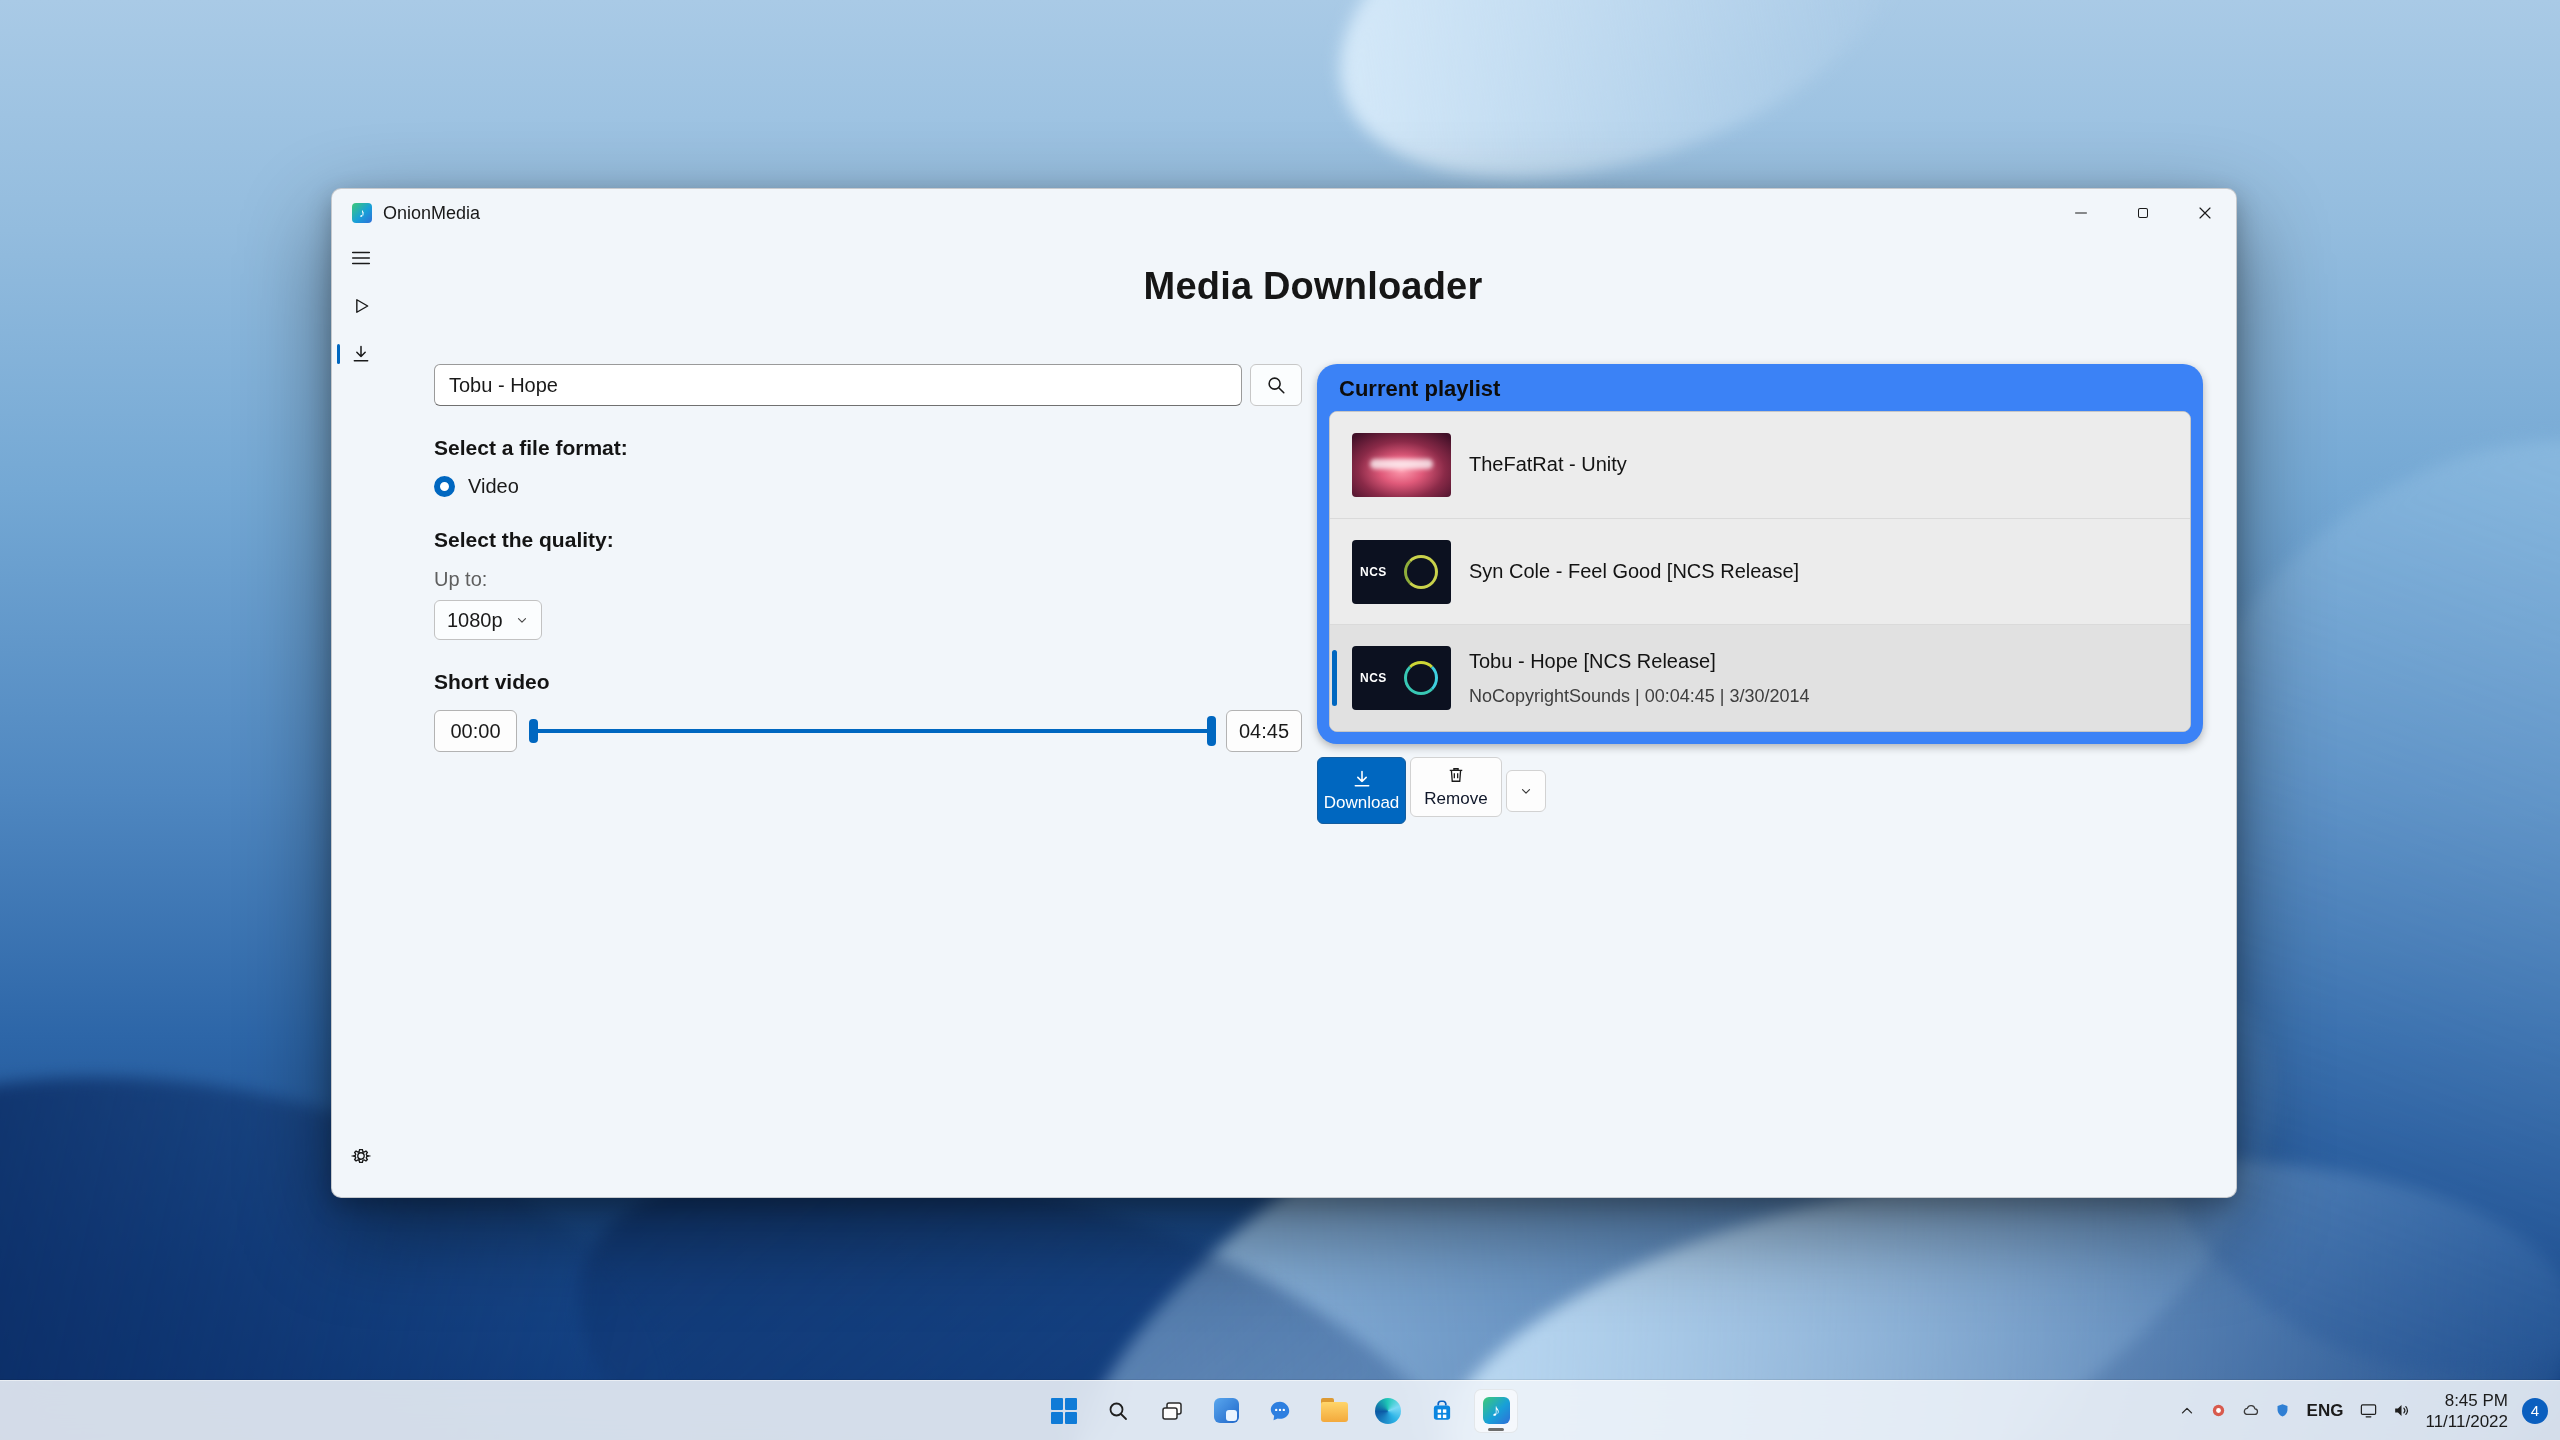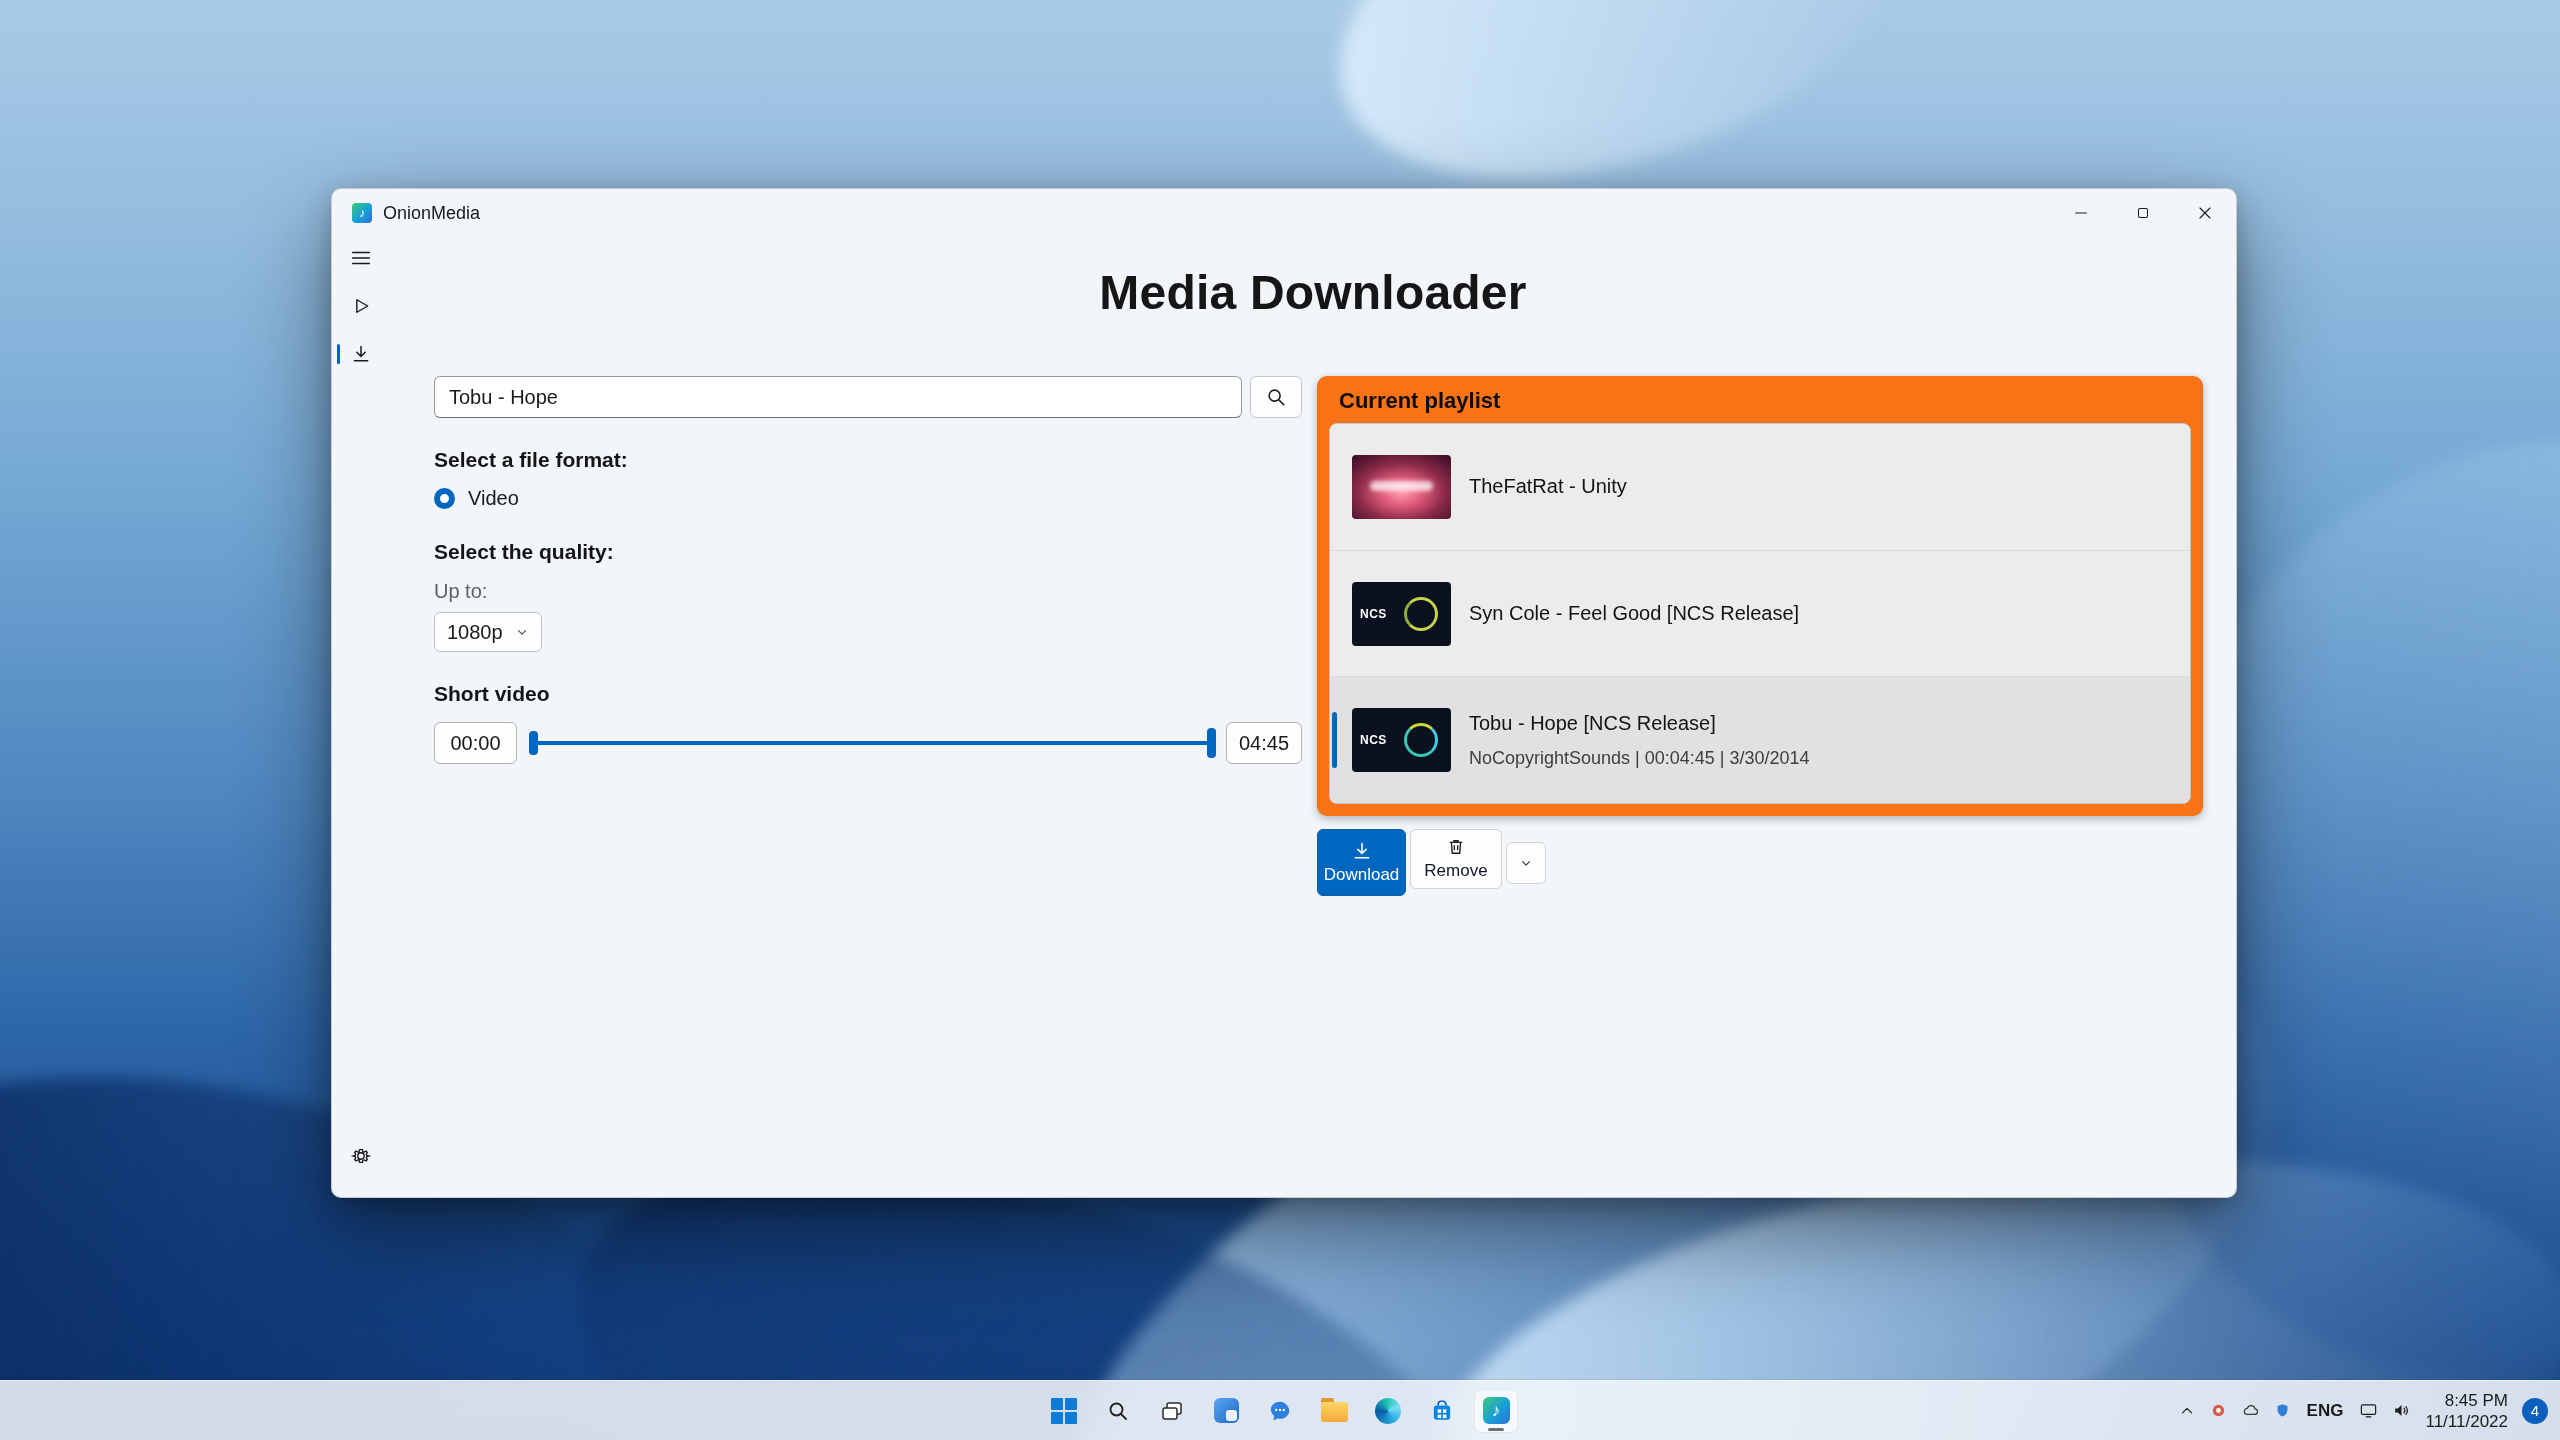--- a/index.html
+++ b/index.html
@@ -42,21 +42,21 @@
   
   .sidebar{width:58px;flex:none;position:relative;display:flex;flex-direction:column;align-items:center;padding-top:2px;}
   .side-btn{width:48px;height:38px;margin-bottom:10px;border-radius:6px;display:flex;align-items:center;justify-content:center;
     background:transparent;border:none;position:relative;}
   .side-btn.sel::before{content:"";position:absolute;left:0;top:50%;transform:translateY(-50%);
     width:3px;height:20px;border-radius:2px;background:var(--accent);}
   .side-settings{position:absolute;bottom:12px;}
 
   
   .content{flex:1;min-width:0;position:relative;}
-  .page-title{margin-top:28px;text-align:center;font-size:48px;font-weight:600;color:#161616;letter-spacing:.2px;}
+  .page-title{margin-top:28px;text-align:center;font-size:38px;font-weight:600;color:#161616;letter-spacing:.2px;}
   .columns{display:flex;gap:15px;margin:56px 33px 0 44px;}
   .col-left{width:868px;flex:none;}
   .col-right{flex:1;min-width:0;}
 
   .search-row{display:flex;gap:8px;}
   .search-input{flex:1;height:42px;border:1px solid #9a9a9a;border-bottom-color:#707070;border-radius:6px;
     background:#fff;padding:0 14px;font-family:inherit;font-size:20px;color:#1a1a1a;outline:none;}
   .search-btn{width:52px;height:42px;border:1px solid #c7c7c7;background:#fbfdfe;border-radius:6px;
     display:flex;align-items:center;justify-content:center;}
 
@@ -72,21 +72,21 @@
     display:flex;align-items:center;justify-content:center;font-size:20px;flex:none;}
   .time-box.end{width:76px;}
   .slider{flex:1;height:42px;margin:0 12px;position:relative;}
   .slider-track{position:absolute;left:0;right:0;top:50%;height:4px;transform:translateY(-50%);
     background:var(--accent);border-radius:2px;}
   .slider-handle{position:absolute;top:50%;width:9px;border-radius:4px;background:var(--accent);}
   .slider-handle.hl{left:0;height:24px;transform:translateY(-50%);}
   .slider-handle.hr{right:-2px;height:30px;transform:translateY(-50%);}
 
   
-  .playlist-panel{height:440px;background:#f97316;border-radius:10px;display:flex;flex-direction:column;
+  .playlist-panel{height:380px;background:#3b82f6;border-radius:20px;display:flex;flex-direction:column;
     box-shadow:0 3px 8px rgba(0,0,0,.28);}
   .playlist-header{padding:12px 22px 8px;font-size:22px;font-weight:bold;color:#0d0d0d;}
   .playlist-list{flex:1;margin:1px 12px 12px;background:#ececec;border:1px solid #c6c6c6;border-radius:8px;
     display:flex;flex-direction:column;overflow:hidden;}
   .pl-item{flex:1;display:flex;align-items:center;gap:18px;padding-left:22px;position:relative;background:#ececec;}
   .pl-item + .pl-item{border-top:1px solid #dadada;}
   .pl-item.sel{background:#e1e1e1;}
   .pl-item.sel::before{content:"";position:absolute;left:2px;top:50%;transform:translateY(-50%);
     width:5px;height:56px;border-radius:3px;background:var(--accent);}
   .thumb{width:99px;height:64px;border-radius:4px;position:relative;overflow:hidden;flex:none;}

